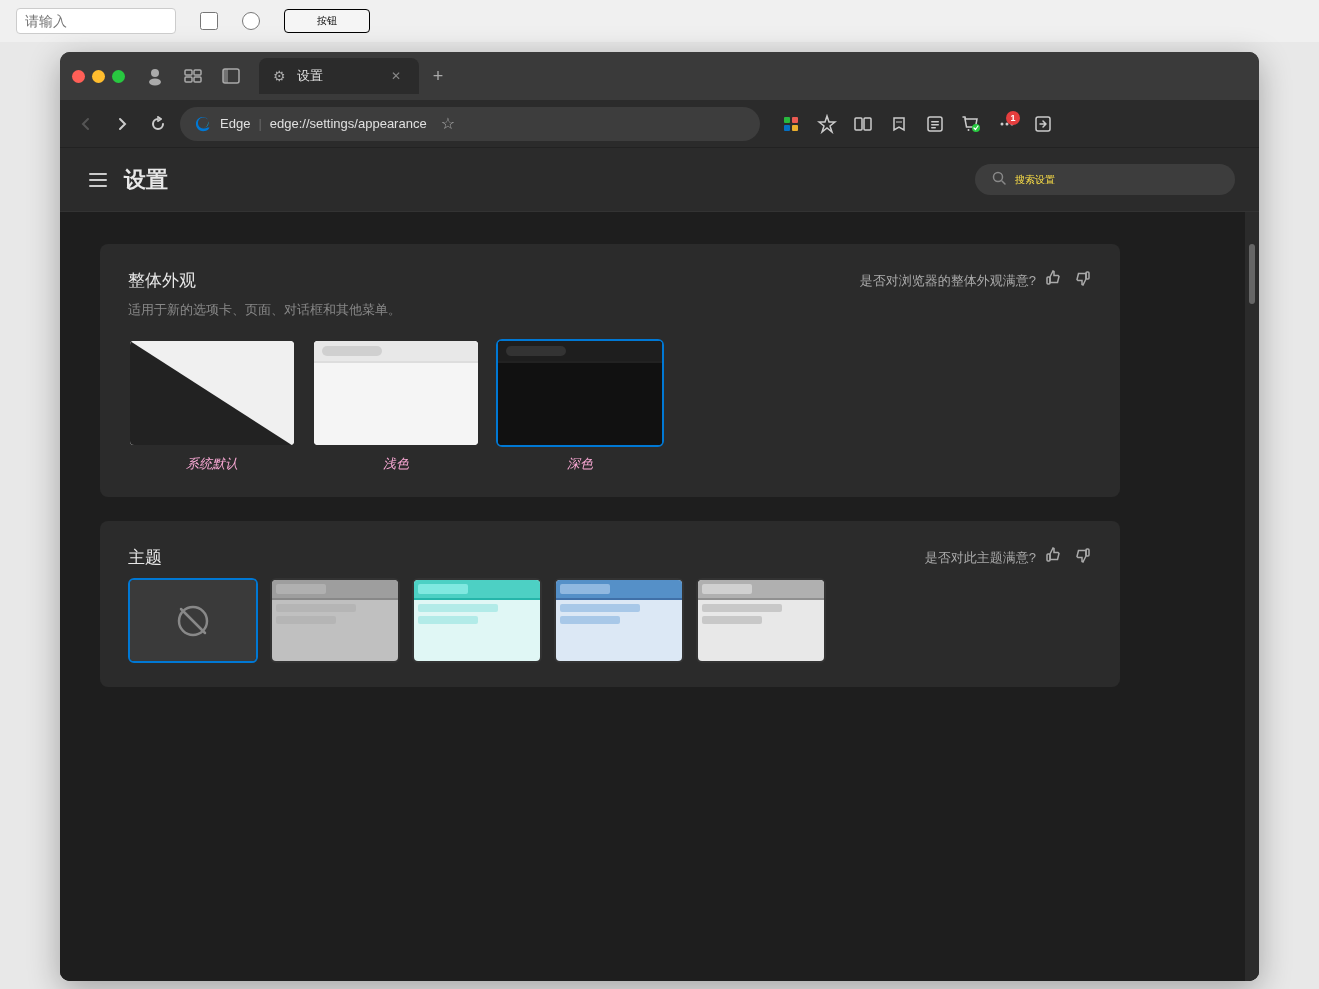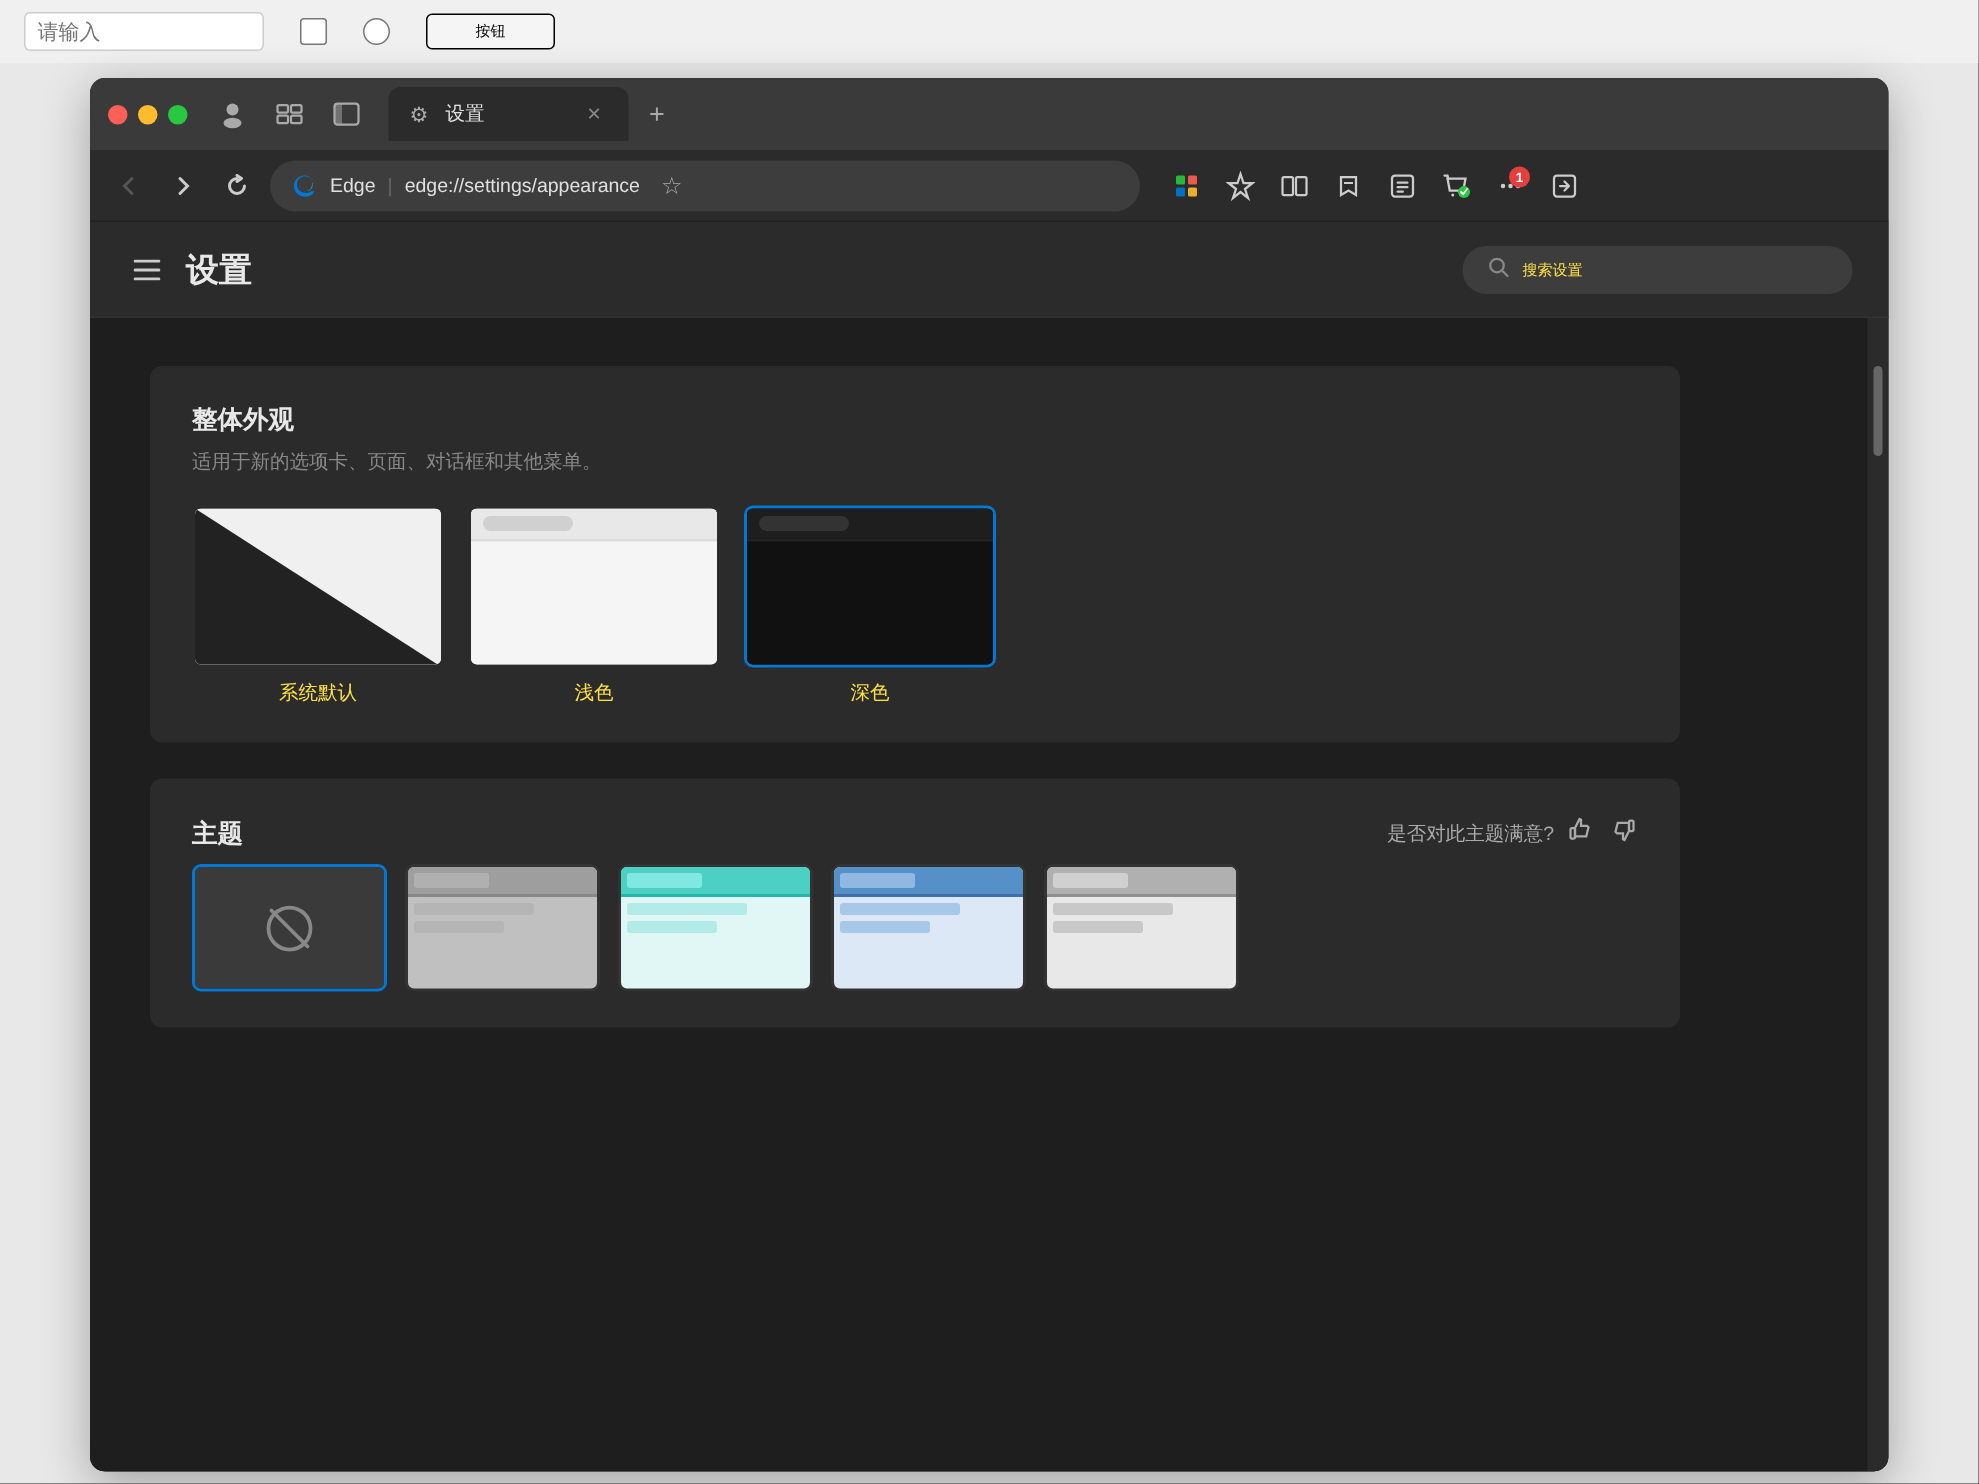--- a/index.html
+++ b/index.html
@@ -310,21 +310,21 @@
       margin-bottom: 24px;
     }
     .section-header {
       display: flex;
       align-items: center;
       justify-content: space-between;
       margin-bottom: 8px;
     }
     .section-title {
       font-size: 17px;
-      font-weight: 700;
+      font-weight: 400;
       color: #e8e8e8;
     }
     .section-feedback {
       display: flex;
       align-items: center;
       gap: 8px;
       color: #aaa;
       font-size: 13px;
     }
     .feedback-icon {
@@ -356,21 +356,22 @@
       border-radius: 6px;
       border: 2px solid transparent;
       overflow: hidden;
       position: relative;
     }
     .theme-preview.selected {
       border-color: #0078d4;
     }
     .theme-label {
       font-size: 13px;
-      color: #fde047;
+      color: #f9a8d4;
+      font-style: italic;
     }
 
     
     .preview-system {
       background: #fff;
       width: 100%;
       height: 100%;
       position: relative;
     }
     .preview-system::before {
@@ -624,20 +625,35 @@
         </div>
       </div>
 
       <div class="content-wrapper" style="flex:1; overflow:hidden;">
         <div class="settings-main" style="flex:1;">
           <div class="settings-content">
 
             <div class="section-card">
               <div class="section-header">
                 <span class="section-title">整体外观</span>
+                <div class="section-feedback">
+                  <span>是否对浏览器的整体外观满意?</span>
+                  <span class="feedback-icon">
+                    <svg width="20" height="20" viewBox="0 0 20 20" fill="none">
+                      <path d="M6 9l3-6 1 .5v4h4l1 1-1.5 6H6V9z" fill="none" stroke="#aaa" stroke-width="1.5"></path>
+                      <rect x="3" y="9" width="3" height="7" rx="1" fill="none" stroke="#aaa" stroke-width="1.5"></rect>
+                    </svg>
+                  </span>
+                  <span class="feedback-icon">
+                    <svg width="20" height="20" viewBox="0 0 20 20" fill="none">
+                      <path d="M14 11l-3 6-1-.5v-4H6l-1-1 1.5-6H14v5z" fill="none" stroke="#aaa" stroke-width="1.5"></path>
+                      <rect x="14" y="4" width="3" height="7" rx="1" fill="none" stroke="#aaa" stroke-width="1.5"></rect>
+                    </svg>
+                  </span>
+                </div>
               </div>
               <div class="section-subtitle">适用于新的选项卡、页面、对话框和其他菜单。</div>
 
               <div class="theme-options">
 
                 <div class="theme-option">
                   <div class="theme-preview">
                     <div class="preview-system">
 
                       <svg width="168" height="108" viewBox="0 0 168 108" style="position:absolute;top:0;left:0;">

